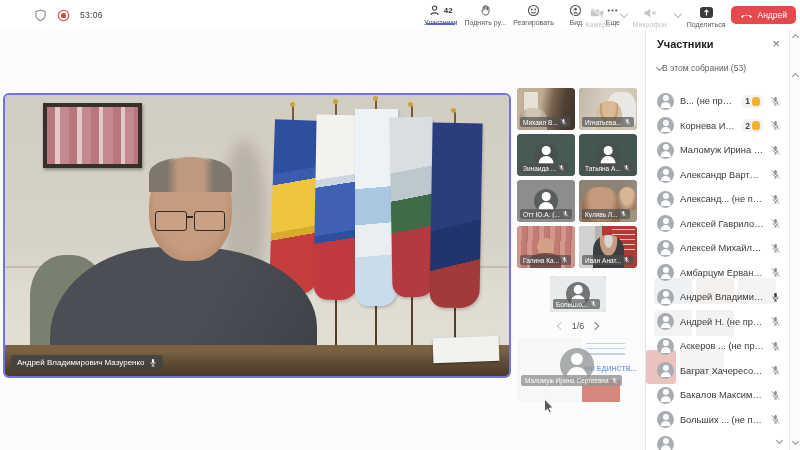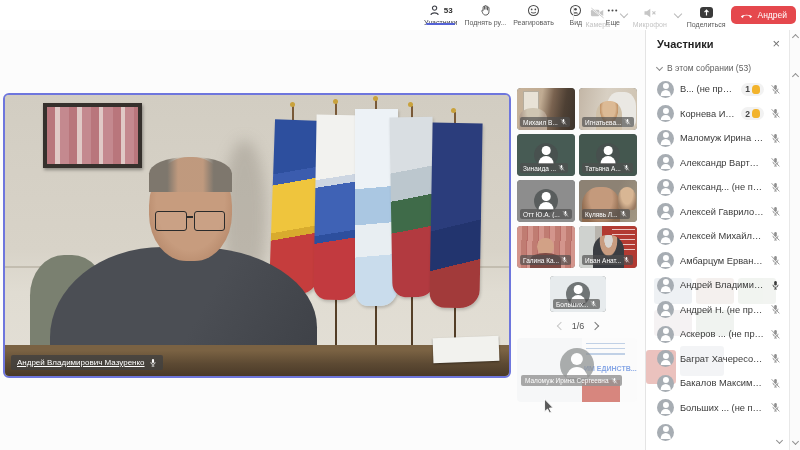--- a/index.html
+++ b/index.html
@@ -39,21 +39,21 @@
   .f5{left:84.5%;top:10%;width:10%;height:66%;transform:rotate(1deg);background:linear-gradient(165deg,#2b3d7c 0 55%,#22346e 55% 75%,#a23a3a 75% 100%);}
   .chair{position:absolute;left:5%;bottom:11%;width:15%;height:32%;background:#7a8070;border-radius:45% 45% 0 0;}
   .head{position:absolute;left:28.5%;top:22%;width:16.5%;height:37%;background:radial-gradient(ellipse at 50% 42%,#c79c7e 0 58%,#b08264 90%);border-radius:47% 47% 45% 45%;}
   .hair{position:absolute;left:0;top:0;width:100%;height:34%;border-radius:47% 47% 0 0;background:linear-gradient(90deg,#7e776d 0 22%,rgba(169,146,126,.25) 35% 65%,#7e776d 78%);}
   .glasses{position:absolute;left:8%;top:52%;width:84%;height:17%;display:flex;justify-content:space-between;}
   .glasses i{display:block;width:42%;height:100%;border:1.6px solid #2b2b2b;border-radius:3px;background:rgba(255,255,255,.06);}
   .glasses::before{content:"";position:absolute;left:46%;top:30%;width:8%;height:1.6px;background:#2b2b2b;}
   .body{position:absolute;left:9%;top:54%;width:53%;height:46%;background:linear-gradient(120deg,#4b4e54 0 55%,#3d4046 100%);border-radius:42% 46% 0 0 / 70% 62% 0 0;}
   .desk{position:absolute;left:0;bottom:0;width:100%;height:11%;background:linear-gradient(#7a6243 0 18%,#5d4a33 60%,#4a3a28);}
   .papers{position:absolute;right:2%;bottom:5%;width:13%;height:9%;background:#f2f2ee;transform:rotate(-2deg);box-shadow:0 1px 2px rgba(0,0,0,.4);}
-  .vname{position:absolute;left:6px;bottom:6px;display:flex;align-items:center;gap:4px;background:rgba(64,64,64,.78);color:#fff;font-size:8px;padding:2.5px 6px;border-radius:2px;text-decoration:underline;}
+  .vname{position:absolute;left:6px;bottom:6px;display:flex;align-items:center;gap:4px;background:rgba(64,64,64,.78);color:#fff;font-size:8px;padding:2.5px 6px;border-radius:2px;}
   
   .strip{position:absolute;left:517px;top:58px;width:122px;display:flex;flex-direction:column;}
   .tgrid{display:flex;flex-wrap:wrap;gap:4px;}
   .thumb{position:relative;width:58px;height:42px;border-radius:4px;overflow:hidden;background:#6b6f6c;cursor:pointer;}
   .thumb.single{width:56px;height:36px;margin:4px auto 0;}
   .scene{position:absolute;inset:0;}
   .v-office{background:linear-gradient(100deg,#c7b39b 0%,#c0ab92 40%,#7a6350 58%,#4e4034 78%,#3c332b 100%);}
   .v-office::before{content:"";position:absolute;left:10%;top:8%;width:24%;height:46%;background:#e8e2d6;border:1px solid #b5ad9e;}
   .v-office::after{content:"";position:absolute;left:4%;bottom:0;width:48%;height:52%;background:radial-gradient(ellipse at 50% 18%,#cfc5b2 0 30%,#b5a291 60%);border-radius:48% 48% 0 0;}
   .v-bright{background:linear-gradient(100deg,#c3b6a6,#d8d0c3 45%,#cfc3b1);}
@@ -83,21 +83,21 @@
   .ftav{position:absolute;left:50%;top:42%;transform:translate(-50%,-50%);width:34px;height:34px;border-radius:50%;background:rgba(72,78,78,.75);}
   .flabel{position:absolute;left:4px;bottom:16px;display:flex;align-items:center;gap:2px;background:rgba(78,78,78,.8);border-radius:2px;padding:1.5px 4px;}
   .flabel span{color:#fff;font-size:6.5px;white-space:nowrap;}
   .cursor{position:absolute;left:543px;top:368px;}
   
   .panel{position:absolute;left:645px;top:30px;width:144px;height:420px;background:#fff;border-left:1px solid #e4e4e4;overflow:hidden;}
   .phead{display:flex;align-items:center;justify-content:space-between;padding:8px 10px 4px 11px;}
   .ptitle{font-size:11px;font-weight:bold;color:#1f1f1f;}
   .pclose{font-size:13px;color:#707070;cursor:pointer;line-height:10px;}
   .invite{display:flex;align-items:center;justify-content:center;gap:5px;margin:4px 9px 0;height:21px;border:1px solid #d7d7d7;border-radius:4px;background:#fff;font-size:9px;color:#333;cursor:pointer;}
-  .section{display:flex;align-items:center;gap:5px;margin:9px 11px 4px;font-size:8.5px;color:#5f5f5f;cursor:pointer;}
+  .section{display:flex;align-items:center;margin:9px 11px 16px;font-size:8.5px;color:#5f5f5f;cursor:pointer;}
   .sec-chev{display:inline-block;width:4px;height:4px;border-right:1.2px solid #8a8a8a;border-bottom:1.2px solid #8a8a8a;transform:rotate(45deg);margin-top:-2px;}
   .plist{position:relative;margin-top:3px;z-index:1;}
   .collage{position:absolute;left:0;top:242px;width:100%;height:130px;z-index:0;opacity:.3;pointer-events:none;}
   .collage i{position:absolute;border-radius:3px;}
   .prow{position:relative;display:flex;align-items:center;gap:6px;height:24.5px;padding:0 9px 0 11px;cursor:pointer;}
   .pav{width:17px;height:17px;border-radius:50%;background:#a7adb3;flex:0 0 auto;}
   .pg{position:relative;display:block;width:100%;height:100%;}
   .pg::before{content:"";position:absolute;left:50%;top:14%;width:36%;height:36%;transform:translateX(-50%);border-radius:50%;background:#fff;}
   .pg::after{content:"";position:absolute;left:50%;bottom:12%;width:62%;height:32%;transform:translateX(-50%);border-radius:50% 50% 40% 40%/100% 100% 0 0;background:#fff;}
   .pname{flex:1;font-size:9.3px;color:#3a3a3a;white-space:nowrap;overflow:hidden;text-overflow:ellipsis;}
@@ -113,28 +113,38 @@
   .sb-up{border-left:1.2px solid #909090;border-top:1.2px solid #909090;transform:rotate(45deg);}
   .sb-dn{border-right:1.2px solid #909090;border-bottom:1.2px solid #909090;transform:rotate(45deg);}
   .inner-dn{position:absolute;left:777px;top:438px;width:4px;height:4px;border-right:1.2px solid #909090;border-bottom:1.2px solid #909090;transform:rotate(45deg);}
 </style>
 </head>
 <body>
 
 <div id="app">
 
   <div class="toolbar">
+    <div class="tb-left">
+      <svg width="13" height="13" viewBox="0 0 12 12">
+          <path d="M6 1 L10.3 2.5 V5.8 C10.3 8.8 6 10.8 6 10.8 C6 10.8 1.7 8.8 1.7 5.8 V2.5 Z" fill="none" stroke="#8a8a8a" stroke-width="1"></path>
+        </svg>
+      <svg width="13" height="13" viewBox="0 0 12 12">
+          <circle cx="6" cy="6" r="4.8" fill="none" stroke="#e04545" stroke-width="1"></circle>
+          <circle cx="6" cy="6" r="2.4" fill="#e04545"></circle>
+        </svg>
+      <span class="timer">53:06</span>
+    </div>
     <div class="tb-center">
       <div class="tbtn active">
         <span class="ic">
             <svg width="13" height="13" viewBox="0 0 14 14">
               <circle cx="6" cy="4.4" r="2.3" fill="none" stroke="#40424a" stroke-width="1.2"></circle>
               <path d="M2 11.8c.5-3 7.5-3 8 0" fill="none" stroke="#40424a" stroke-width="1.2"></path>
             </svg>
-            <span class="count">53</span>
+            <span class="count">42</span>
           </span>
         <span class="lb">Участники</span>
         <span class="underline"></span>
       </div>
       <div class="tbtn">
         <span class="ic">
             <svg width="11" height="13" viewBox="0 0 12 14">
               <path d="M3.4 7.2V3.4a.8.8 0 0 1 1.6 0M5 6V2.4a.8.8 0 0 1 1.6 0M6.6 6V2.9a.8.8 0 0 1 1.6 0v1M8.2 6.8V4.2a.8.8 0 0 1 1.6 0v3.6c0 2.6-1.4 4.2-3.5 4.2-1.9 0-2.9-1-3.5-2.6L2 7.6c-.3-.8.8-1.3 1.4-.4" fill="none" stroke="#4a4a4a" stroke-width="1"></path>
             </svg>
           </span>

